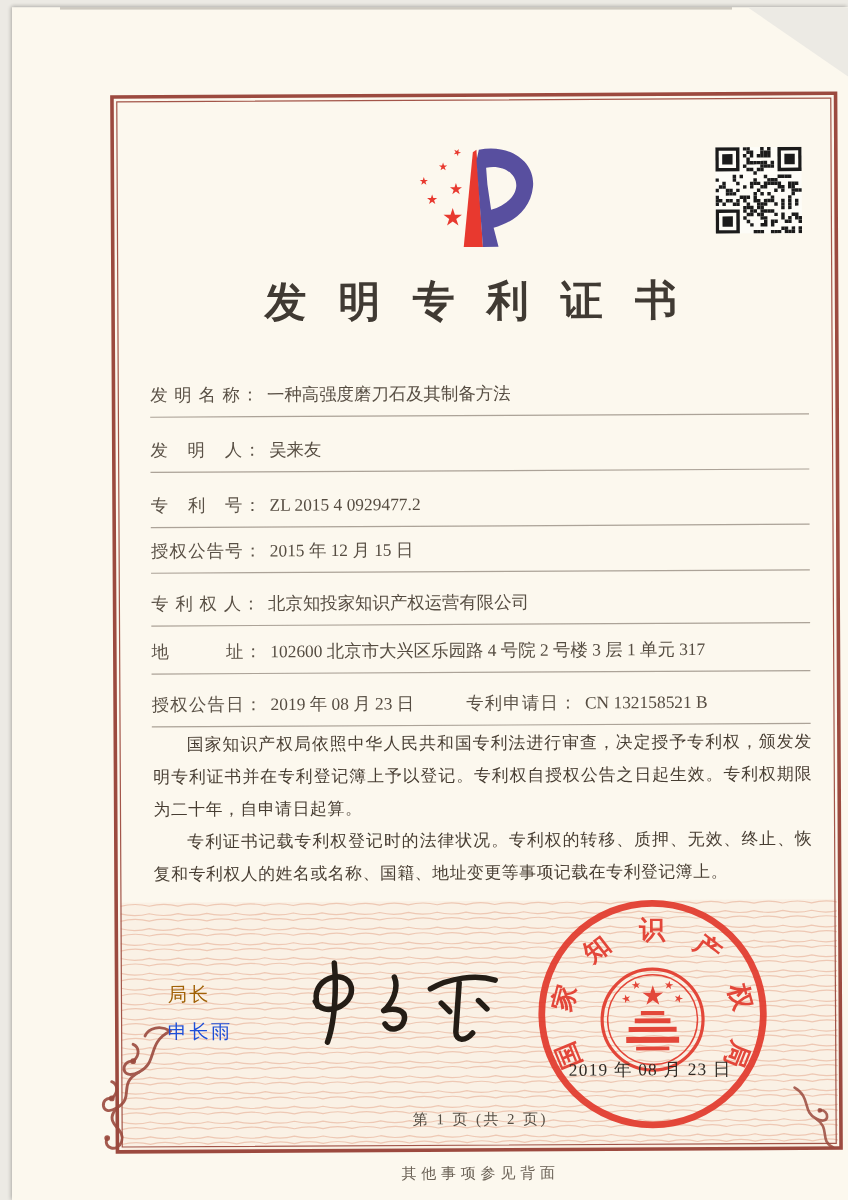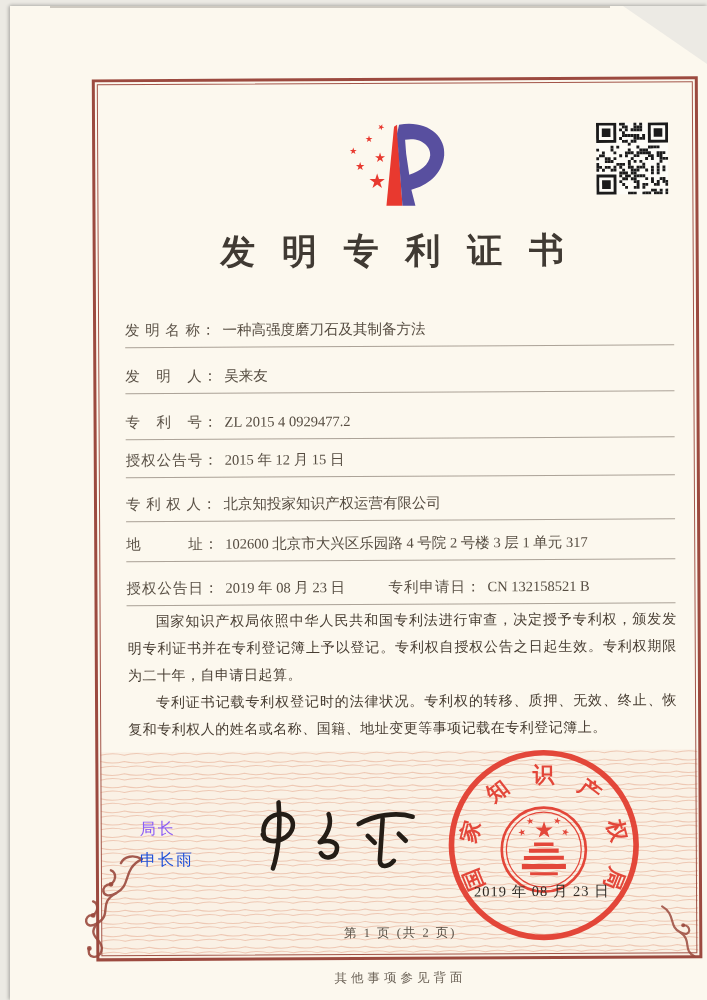--- a/index.html
+++ b/index.html
@@ -49,21 +49,21 @@
   .row .lbl{letter-spacing:1px;}
   .row .val{margin-left:6px;color:#564d42;}
   .grant-pair2{position:absolute;left:262px;top:0;}
   .body-text{
     left:117px;top:601px;width:549px;color:#473d32;
   }
   .body-text p{
     margin:0;font-size:14px;line-height:27px;text-indent:2em;text-align:justify;
     letter-spacing:.5px;
   }
-  .signer-title{left:128px;top:812px;font-size:16px;letter-spacing:2px;color:#8b5cf6;}
+  .signer-title{left:128px;top:812px;font-size:16px;letter-spacing:2px;color:#a16207;}
   .signer-name{left:128px;top:843px;font-size:16px;letter-spacing:2px;color:#1d4ed8;}
   .seal-date{
     left:462px;top:877px;font-size:14.5px;letter-spacing:1px;color:#2f2b25;z-index:6;
   }
   .page-info{
     left:88px;top:919px;width:600px;text-align:center;
     font-size:12.5px;letter-spacing:2px;color:#564f45;z-index:5;
   }
   .back-note{
     left:88px;top:964px;width:600px;text-align:center;

